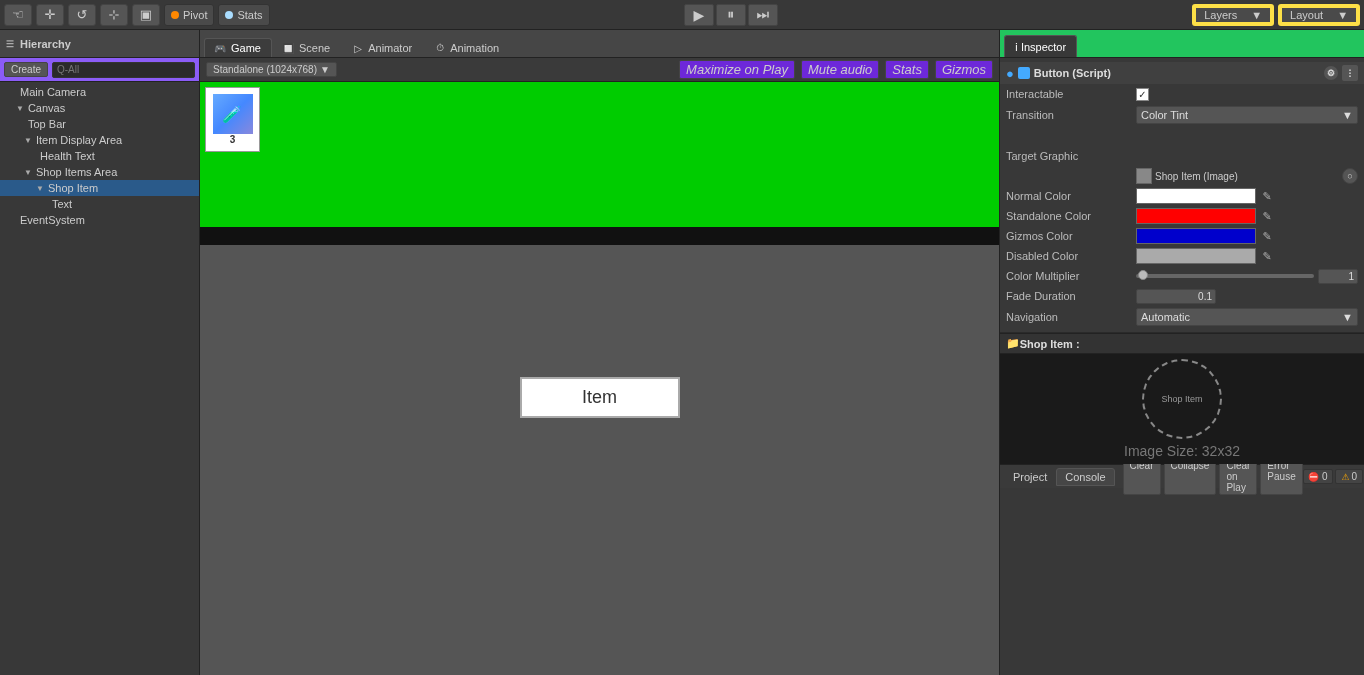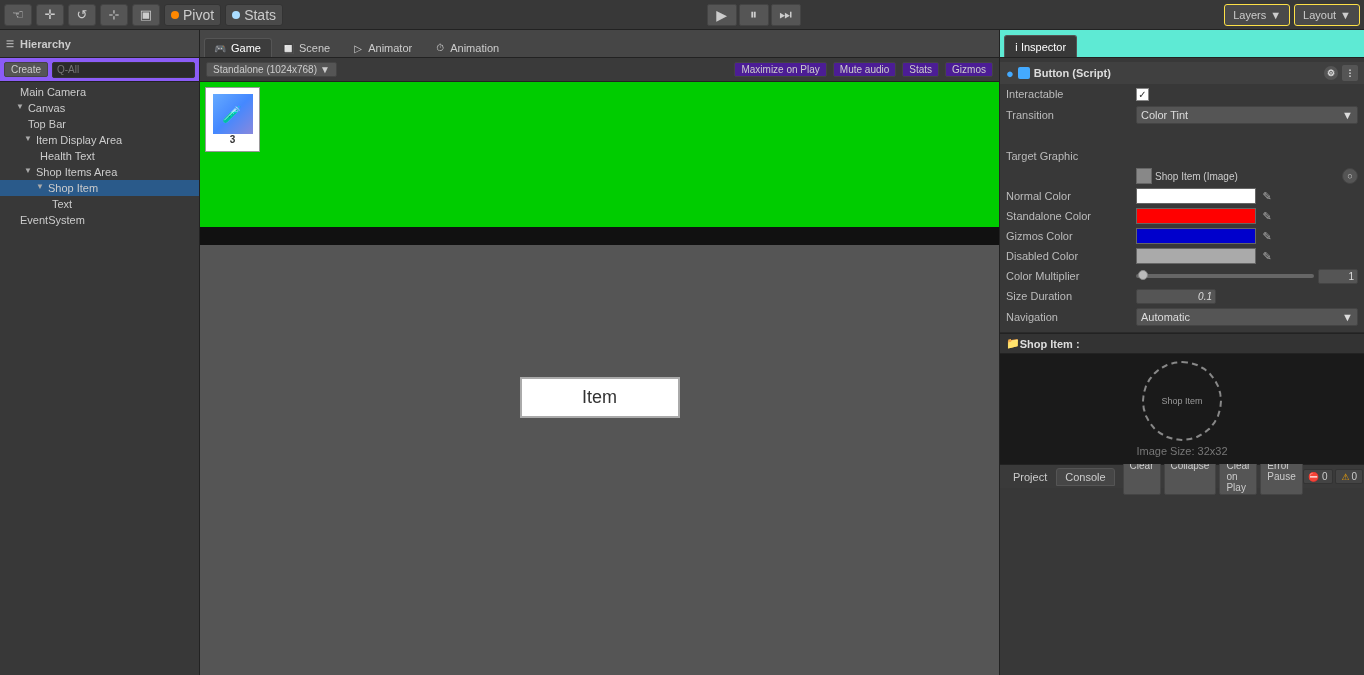--- a/index.html
+++ b/index.html
@@ -39,21 +39,21 @@
     .toolbar-group {
       display: flex;
       align-items: center;
       background: #4a4a4a;
       border: 1px solid #333;
       border-radius: 3px;
       padding: 0 6px;
       height: 22px;
       gap: 4px;
       cursor: pointer;
-      font-size: 14px;
+      font-size: 11px;
       color: #ccc;
     }
     .toolbar-dot {
       width: 8px; height: 8px;
       border-radius: 50%;
       display: inline-block;
     }
     .toolbar-spacer { flex: 1; }
     .play-controls {
       display: flex; gap: 2px; align-items: center;
@@ -64,28 +64,28 @@
       border: 1px solid #444;
       border-radius: 2px;
       display: flex; align-items: center; justify-content: center;
       cursor: pointer;
       color: #ccc;
       font-size: 14px;
     }
     .toolbar-dropdown {
       display: flex; align-items: center;
       background: #4a4a4a;
-      border: 1px solid #fde047;
+      border: 4px solid #fde047;
       border-radius: 3px;
       padding: 0 8px;
       height: 22px;
       cursor: pointer;
       font-size: 11px;
       color: #ccc;
-      gap: 4px;
+      gap: 14px;
     }
 
     
     #main-area {
       display: flex;
       flex: 1;
       overflow: hidden;
     }
 
     
@@ -143,21 +143,21 @@
     }
     .hierarchy-items {
       padding: 2px 0;
       flex: 1;
       overflow-y: auto;
     }
     .hierarchy-item {
       padding: 2px 8px;
       cursor: pointer;
       display: flex;
-      align-items: flex-start;
+      align-items: center;
       gap: 4px;
       font-size: 11px;
       color: #ccc;
       white-space: nowrap;
     }
     .hierarchy-item.selected { background: #2a5a8a; }
     .hierarchy-item .indent { display: inline-block; }
     .triangle { font-size: 8px; color: #aaa; }
 
     
@@ -211,27 +211,28 @@
       background: #555;
       border: 1px solid #444;
       border-radius: 2px;
       padding: 1px 6px;
       font-size: 10px;
       color: #ccc;
       cursor: pointer;
       display: flex; align-items: center; gap: 3px;
     }
     .view-btn {
-      background: #4c1d95;
+      background: #6d28d9;
       border: 1px solid #444;
       border-radius: 2px;
       padding: 1px 6px;
-      font-size: 10px;
-      color: #ccc;
-      cursor: pointer;
+      font-size: 13px;
+      color: #ccc;
+      cursor: pointer;
+      font-style: italic;
     }
     .view-spacer { flex: 1; }
     .game-view {
       flex: 1;
       background: #555;
       position: relative;
       overflow: hidden;
     }
     .game-green-area {
       position: absolute;
@@ -284,21 +285,21 @@
       width: 365px;
       flex-shrink: 0;
       background: #383838;
       border-left: 1px solid #222;
       display: flex;
       flex-direction: column;
       overflow: hidden;
     }
     .inspector-tabs {
       height: 28px;
-      background: #5eead4;
+      background: #22c55e;
       border-bottom: 1px solid #222;
       display: flex;
       align-items: flex-end;
       padding: 0 4px;
     }
     .inspector-tab {
       padding: 3px 10px;
       font-size: 11px;
       cursor: pointer;
       color: #ccc;
@@ -462,21 +463,21 @@
       position: relative;
     }
     .preview-circle {
       width: 80px; height: 80px;
       border: 2px dashed #888;
       border-radius: 50%;
       display: flex; align-items: center; justify-content: center;
       position: relative;
     }
     .preview-size {
-      font-size: 11px; color: #777;
+      font-size: 14px; color: #777;
       text-align: center;
       position: absolute;
       bottom: 6px;
     }
     .project-console-tabs {
       display: flex;
       align-items: center;
       background: #3a3a3a;
       border-top: 1px solid #222;
       height: 24px;
@@ -748,23 +749,23 @@
             <div class="slider-row">
               <div class="inspector-slider">
                 <div class="slider-thumb"></div>
               </div>
               <span class="inspector-number">1</span>
             </div>
           </div>
         </div>
 
         <div class="inspector-row">
-          <span class="inspector-label">Size Duration</span>
+          <span class="inspector-label">Fade Duration</span>
           <div class="inspector-value">
-            <span class="inspector-number" style="width:80px;font-style:italic;">0.1</span>
+            <span class="inspector-number" style="width:80px;">0.1</span>
           </div>
         </div>
 
         <div class="inspector-row">
           <span class="inspector-label">Navigation</span>
           <div class="inspector-value">
             <div class="inspector-dropdown">
               <span>Automatic</span>
               <span>▼</span>
             </div>

